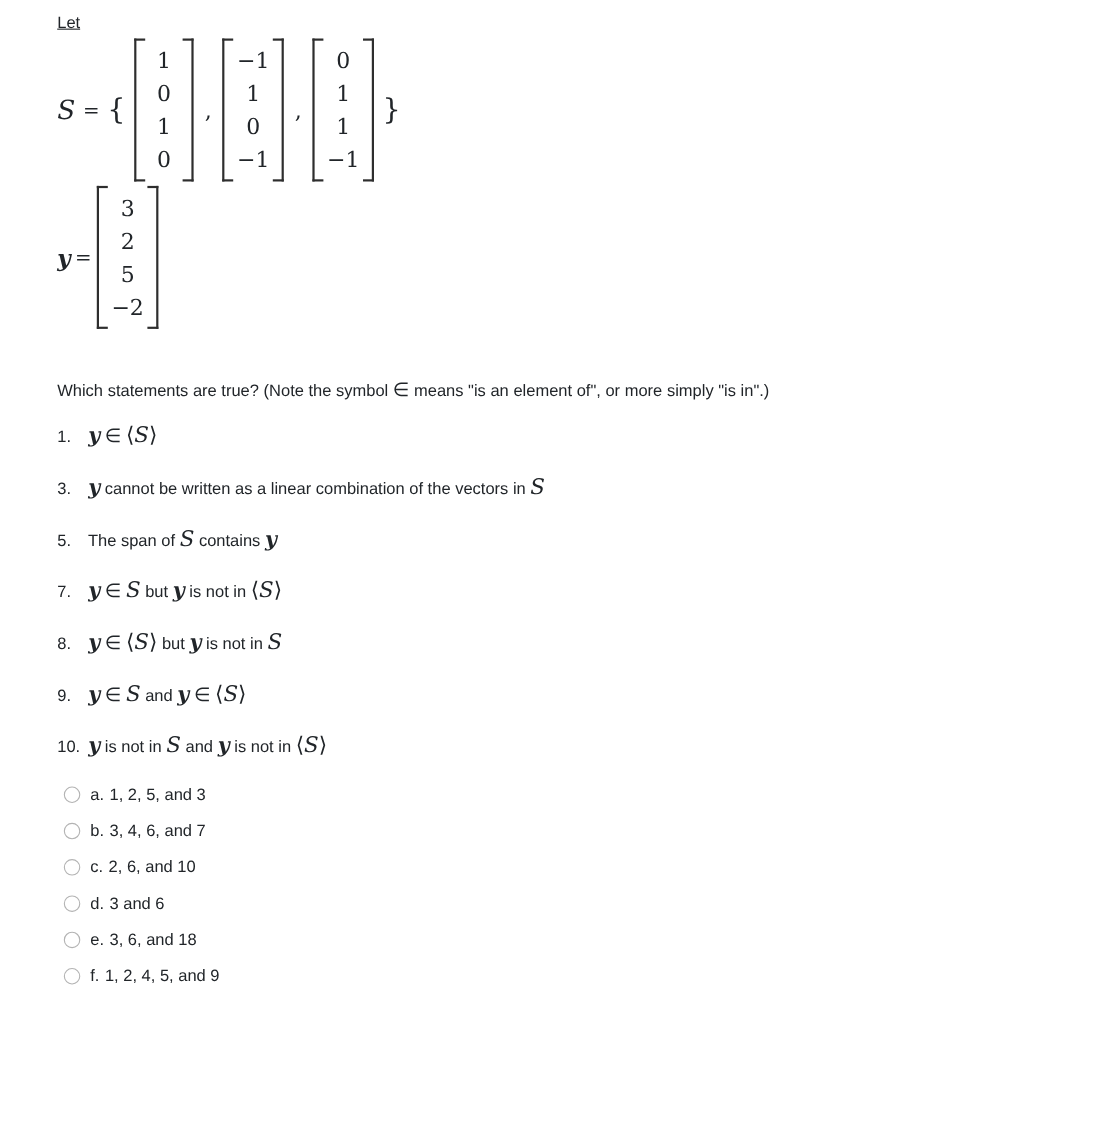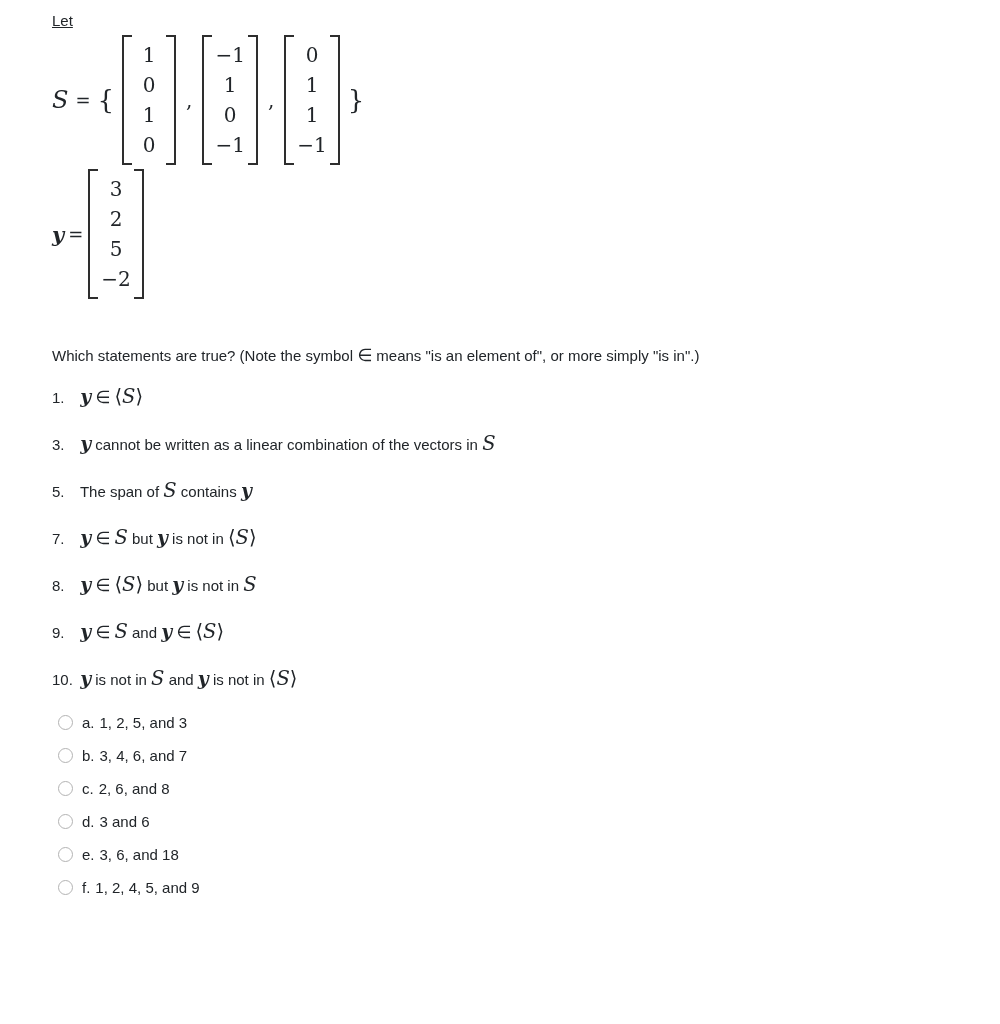--- a/index.html
+++ b/index.html
@@ -140,21 +140,21 @@
       <span class="opt-text">1, 2, 5, and 3</span>
     </div>
     <div class="option">
       <span class="radio"></span>
       <span class="opt-letter">b.</span>
       <span class="opt-text">3, 4, 6, and 7</span>
     </div>
     <div class="option">
       <span class="radio"></span>
       <span class="opt-letter">c.</span>
-      <span class="opt-text">2, 6, and 8</span>
+      <span class="opt-text">2, 6, and 10</span>
     </div>
     <div class="option">
       <span class="radio"></span>
       <span class="opt-letter">d.</span>
       <span class="opt-text">3 and 6</span>
     </div>
     <div class="option">
       <span class="radio"></span>
       <span class="opt-letter">e.</span>
       <span class="opt-text">3, 6, and 18</span>

